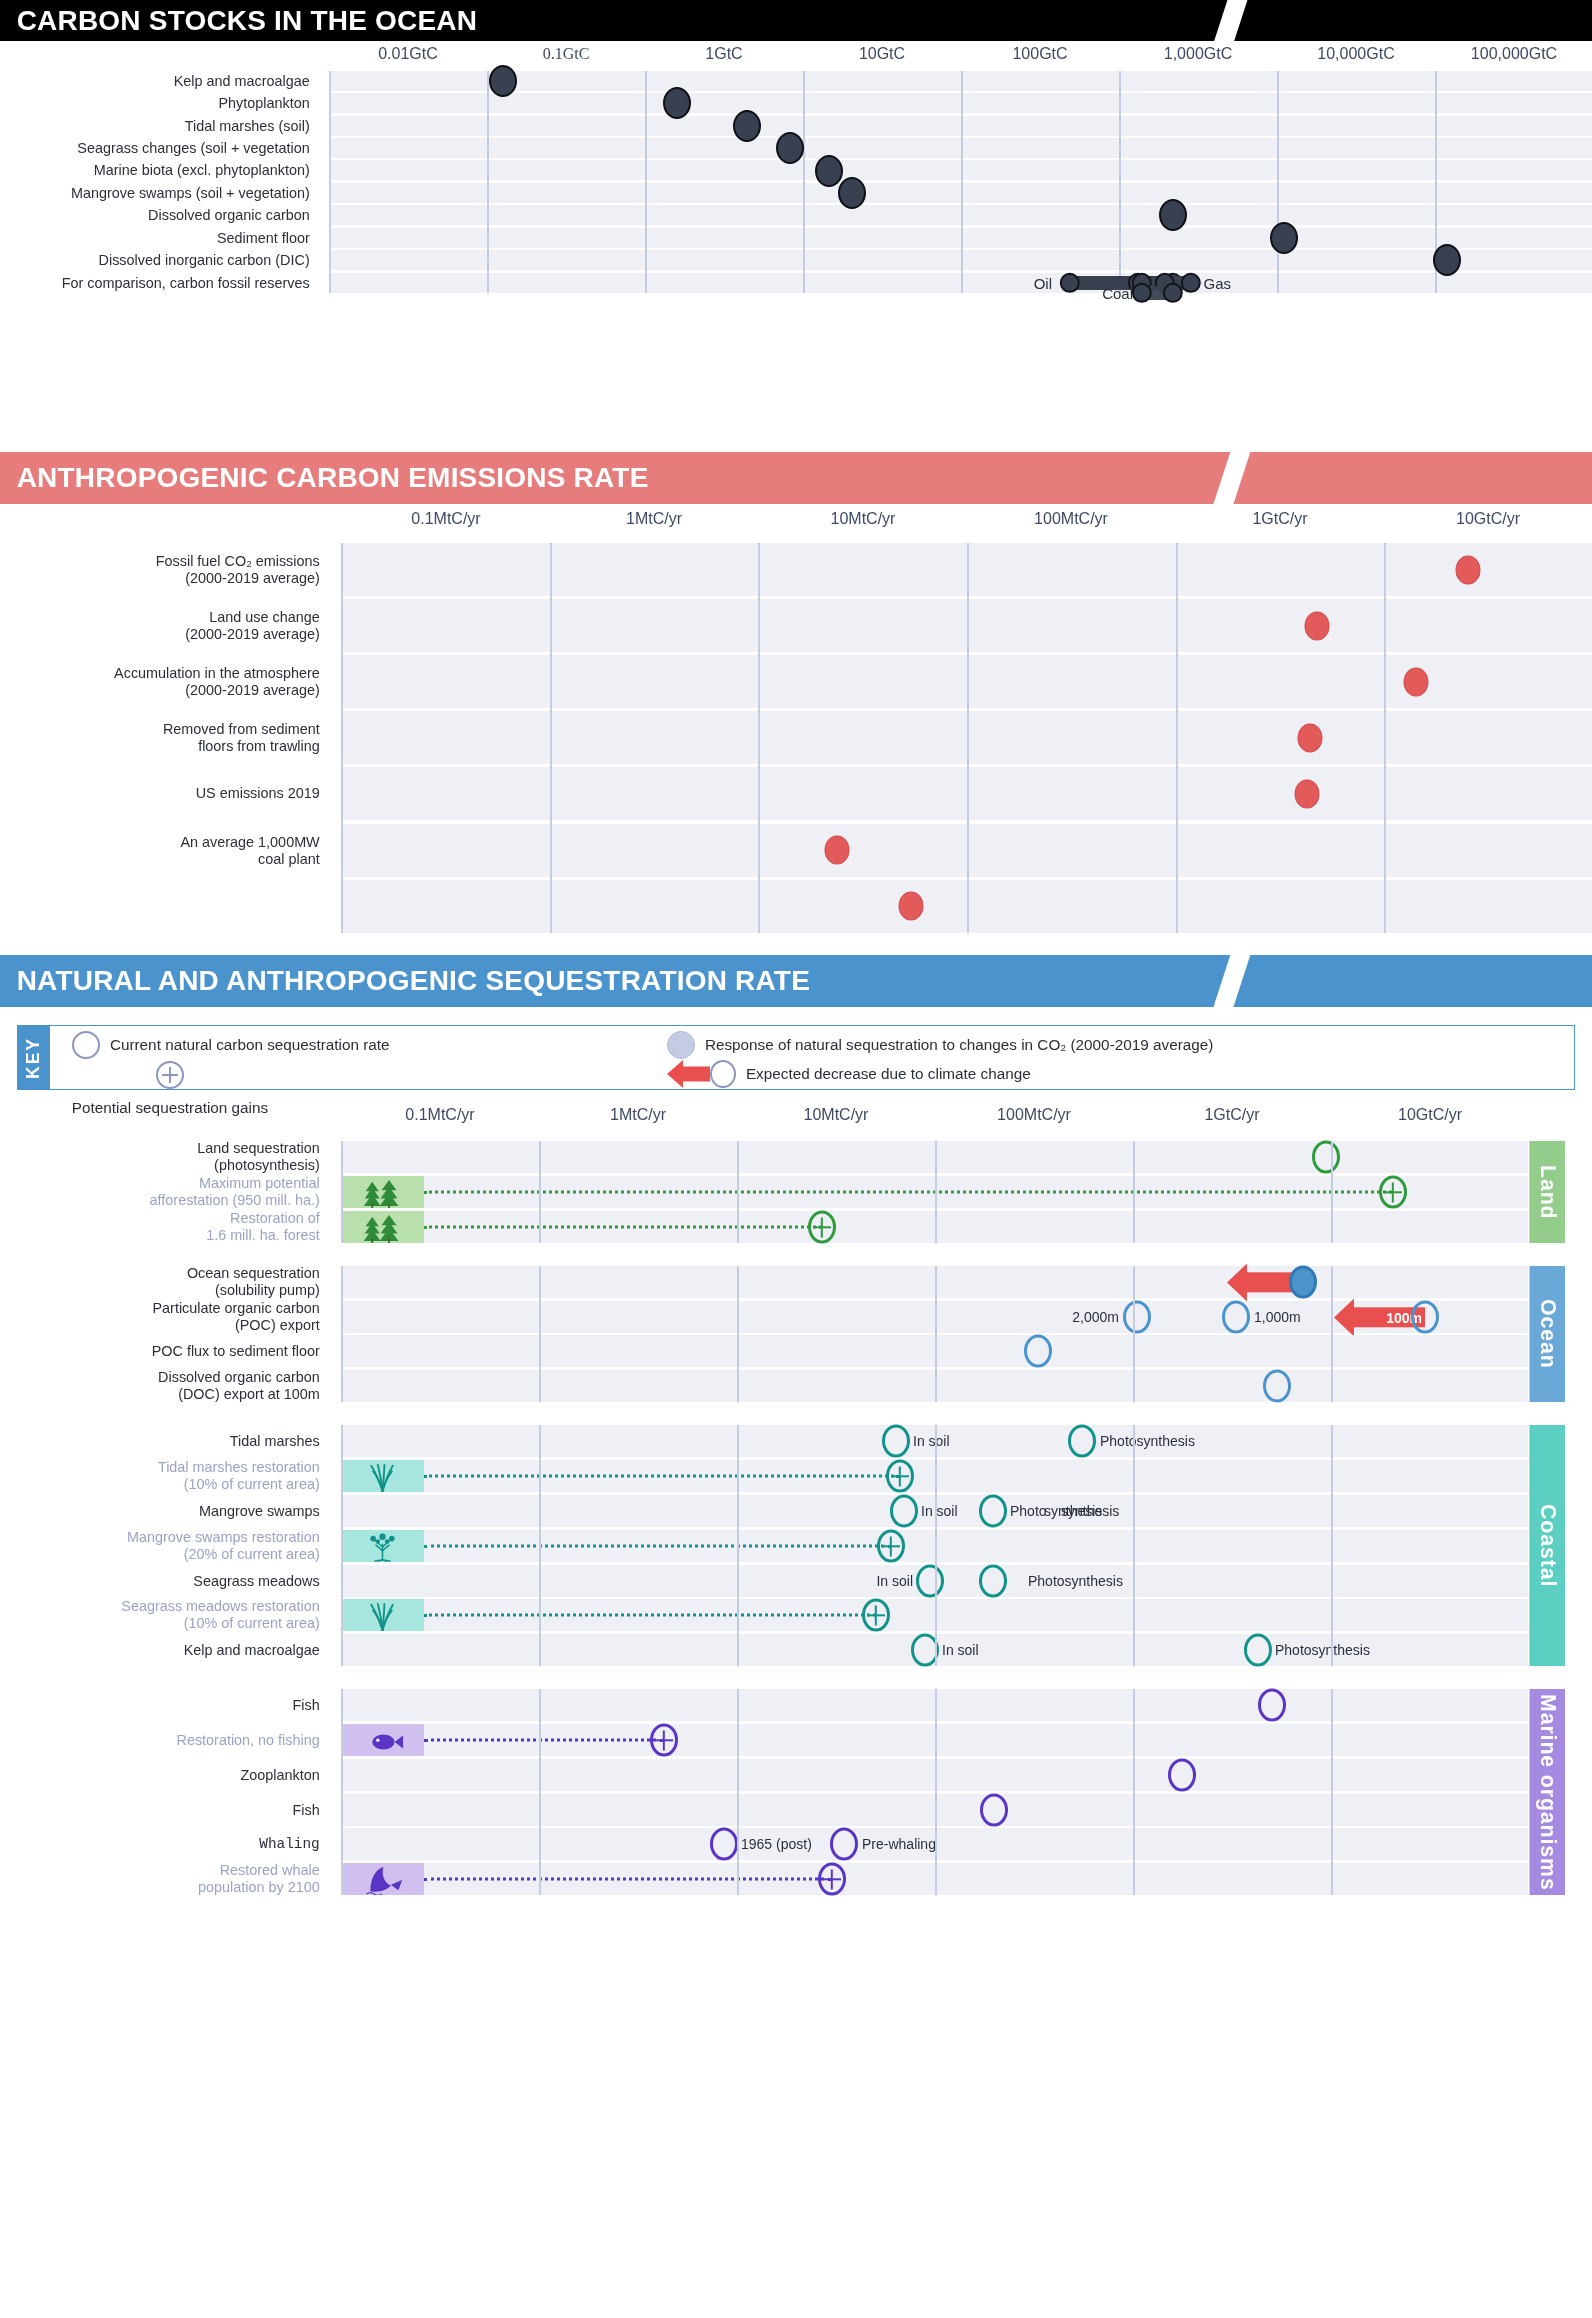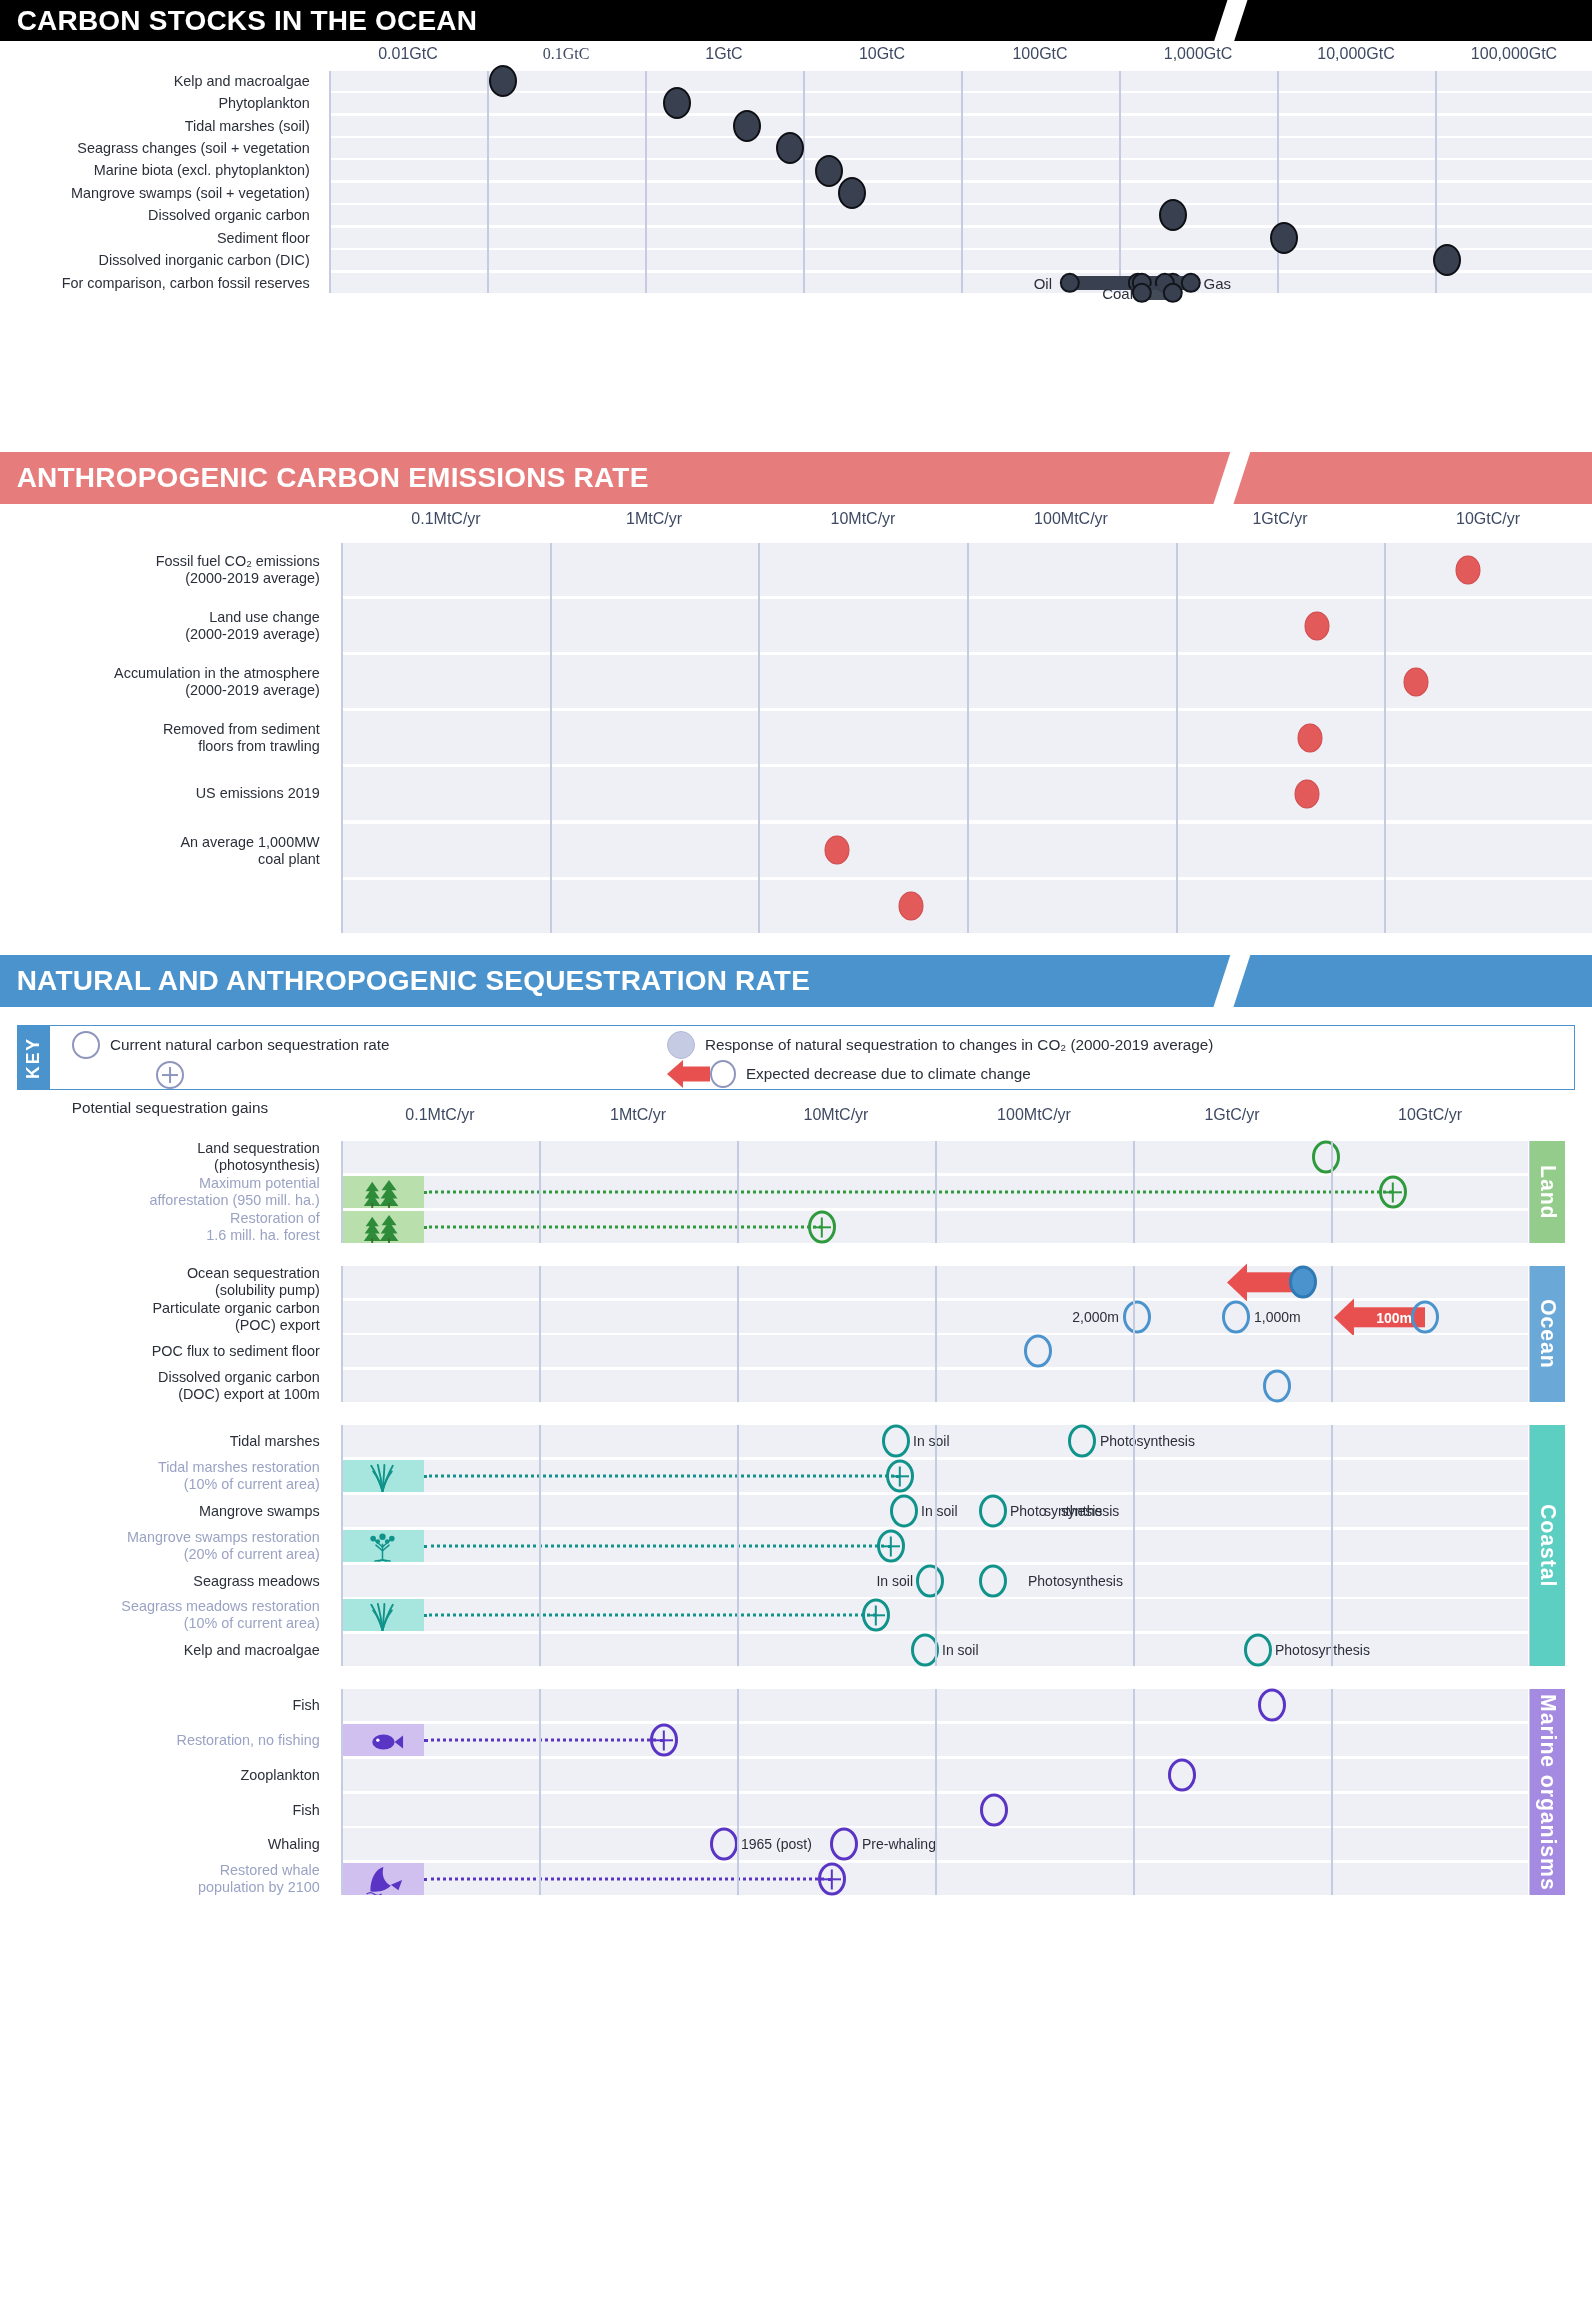--- a/index.html
+++ b/index.html
@@ -111,21 +111,21 @@
   .iconcell { position:absolute; display:flex; align-items:flex-end;
     justify-content:center; overflow:hidden; }
 
   
   .rarrow { position:absolute; transform:translateY(-50%); }
   .rarrow .shaft { position:absolute; right:0; top:50%; height:20.4px;
     background:#e8504f; transform:translateY(-50%); }
   .rarrow .head { position:absolute; left:0; top:50%; width:0; height:0;
     border-top:19.5px solid transparent; border-bottom:19.5px solid transparent;
     border-right:20.4px solid #e8504f; transform:translateY(-50%); }
-  .rarrow .tag { position:absolute; right:13px; top:50%; transform:translateY(-50%);
+  .rarrow .tag { position:absolute; right:3px; top:50%; transform:translateY(-50%);
     color:#fff; font-size:14px; font-weight:600; }
 </style>
 </head>
 <body>
 
 <div class="sec-head" id="head-stocks" style="position:absolute;left:0;top:0;width:1593px;height:41px;">
   <div class="bar" style="background:#000000"></div>
   <div class="slash" style="left:1223px;"></div>
   <h1>CARBON STOCKS IN THE OCEAN</h1>
 </div>
@@ -587,21 +587,21 @@
     <div class="rowlabel" style="left:0px;top:655px;width:328px;height:32px;">
       <span>Zooplankton</span>
     </div>
     <div class="ring" style="left:1182px;top:671px;border-color:#5a34c4;"></div>
     <div class="row" style="left:341px;width:1187px;top:690px;height:32px;"></div>
     <div class="rowlabel" style="left:0px;top:690px;width:328px;height:32px;">
       <span>Fish</span>
     </div>
     <div class="ring" style="left:994px;top:706px;border-color:#5a34c4;"></div>
     <div class="row" style="left:341px;width:1187px;top:724px;height:32px;"></div>
-    <div class="rowlabel" style="left:0px;top:724px;width:328px;height:32px;">
+    <div class="rowlabel" style="left:0px;top:724px;width:328px;height:32px;font-family:Liberation Mono, monospace;">
       <span>Whaling</span>
     </div>
     <div class="ring" style="left:724px;top:740px;border-color:#5a34c4;"></div>
     <div class="mlabel" style="left:741px;top:740px;">1965 (post)</div>
     <div class="ring" style="left:844px;top:740px;border-color:#5a34c4;"></div>
     <div class="mlabel" style="left:862px;top:740px;">Pre-whaling</div>
     <div class="row" style="left:341px;width:1187px;top:759px;height:32px;"></div>
     <div class="iconcell" style="left:341px;top:759px;width:83px;height:32px;background:#cfc0ef;">
       <svg width="43" height="30" viewBox="0 0 46 32">
       <g fill="#5a34c4">

